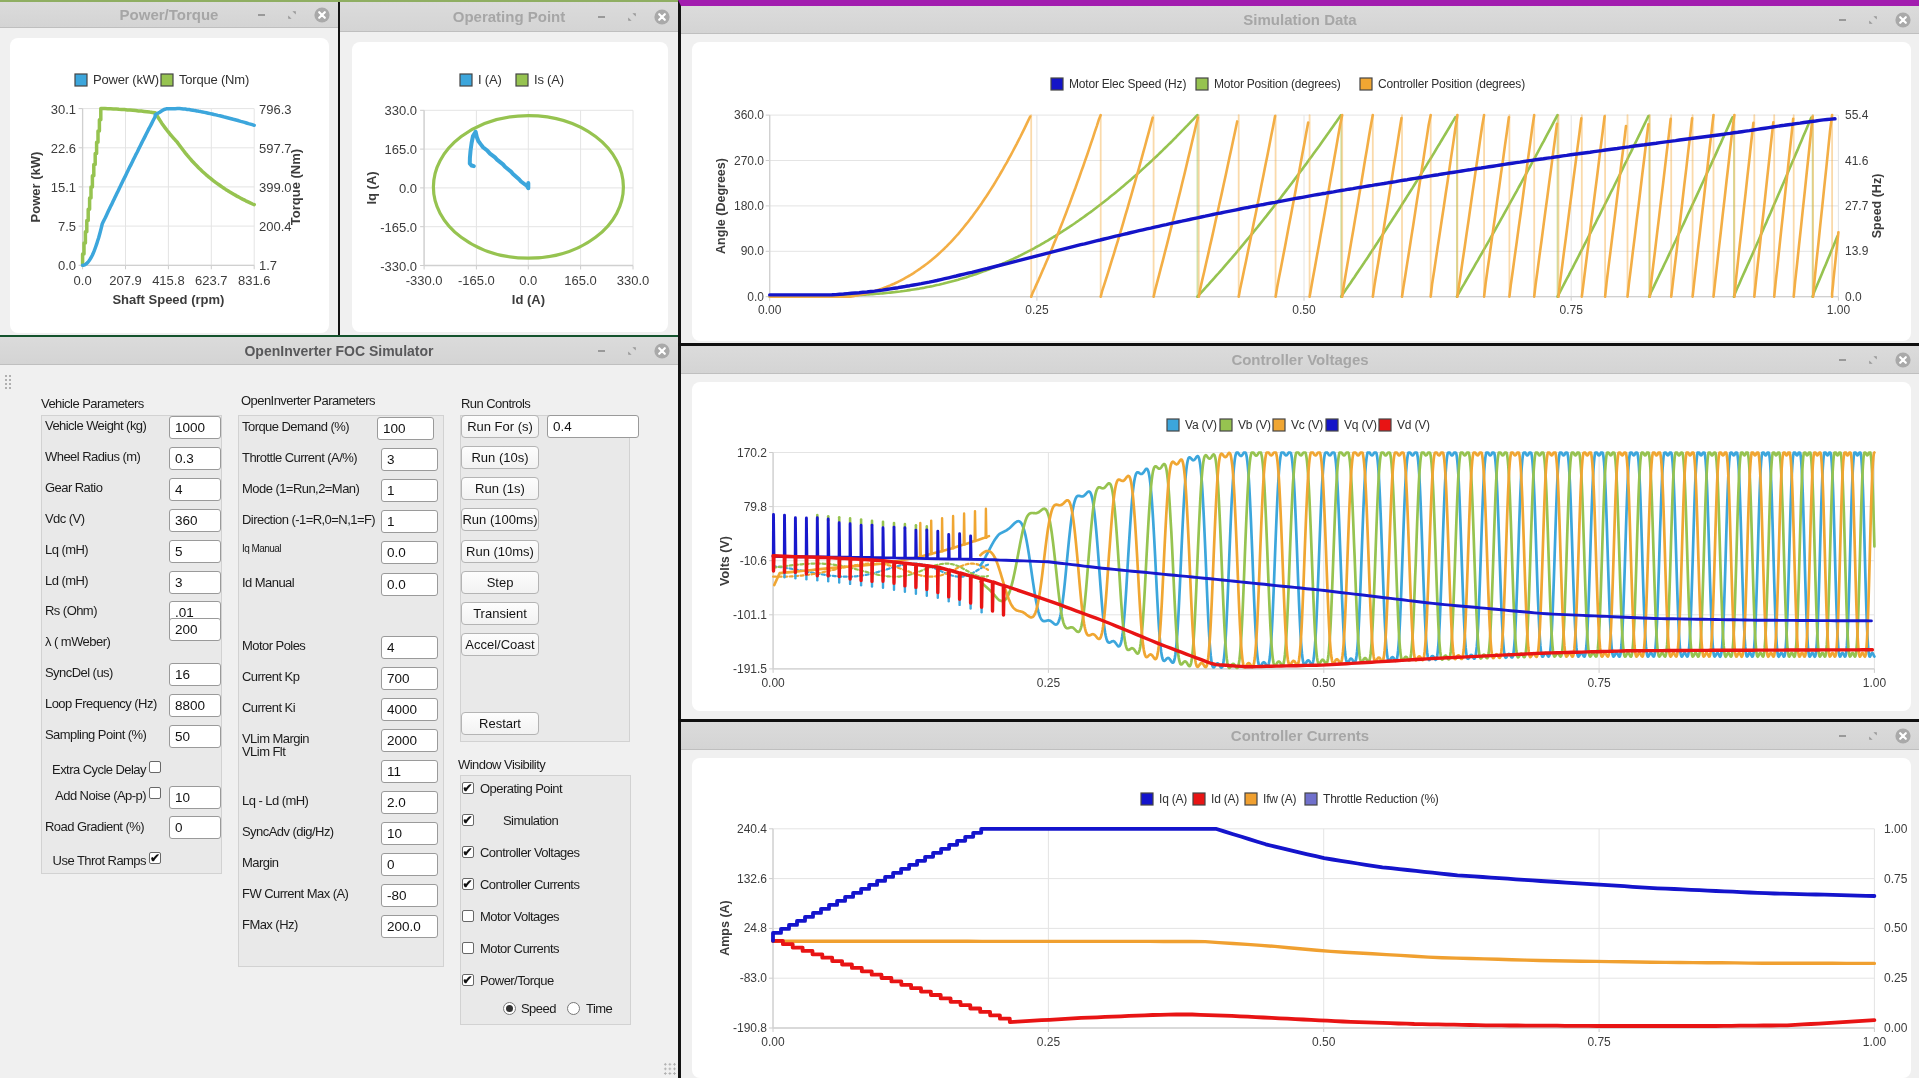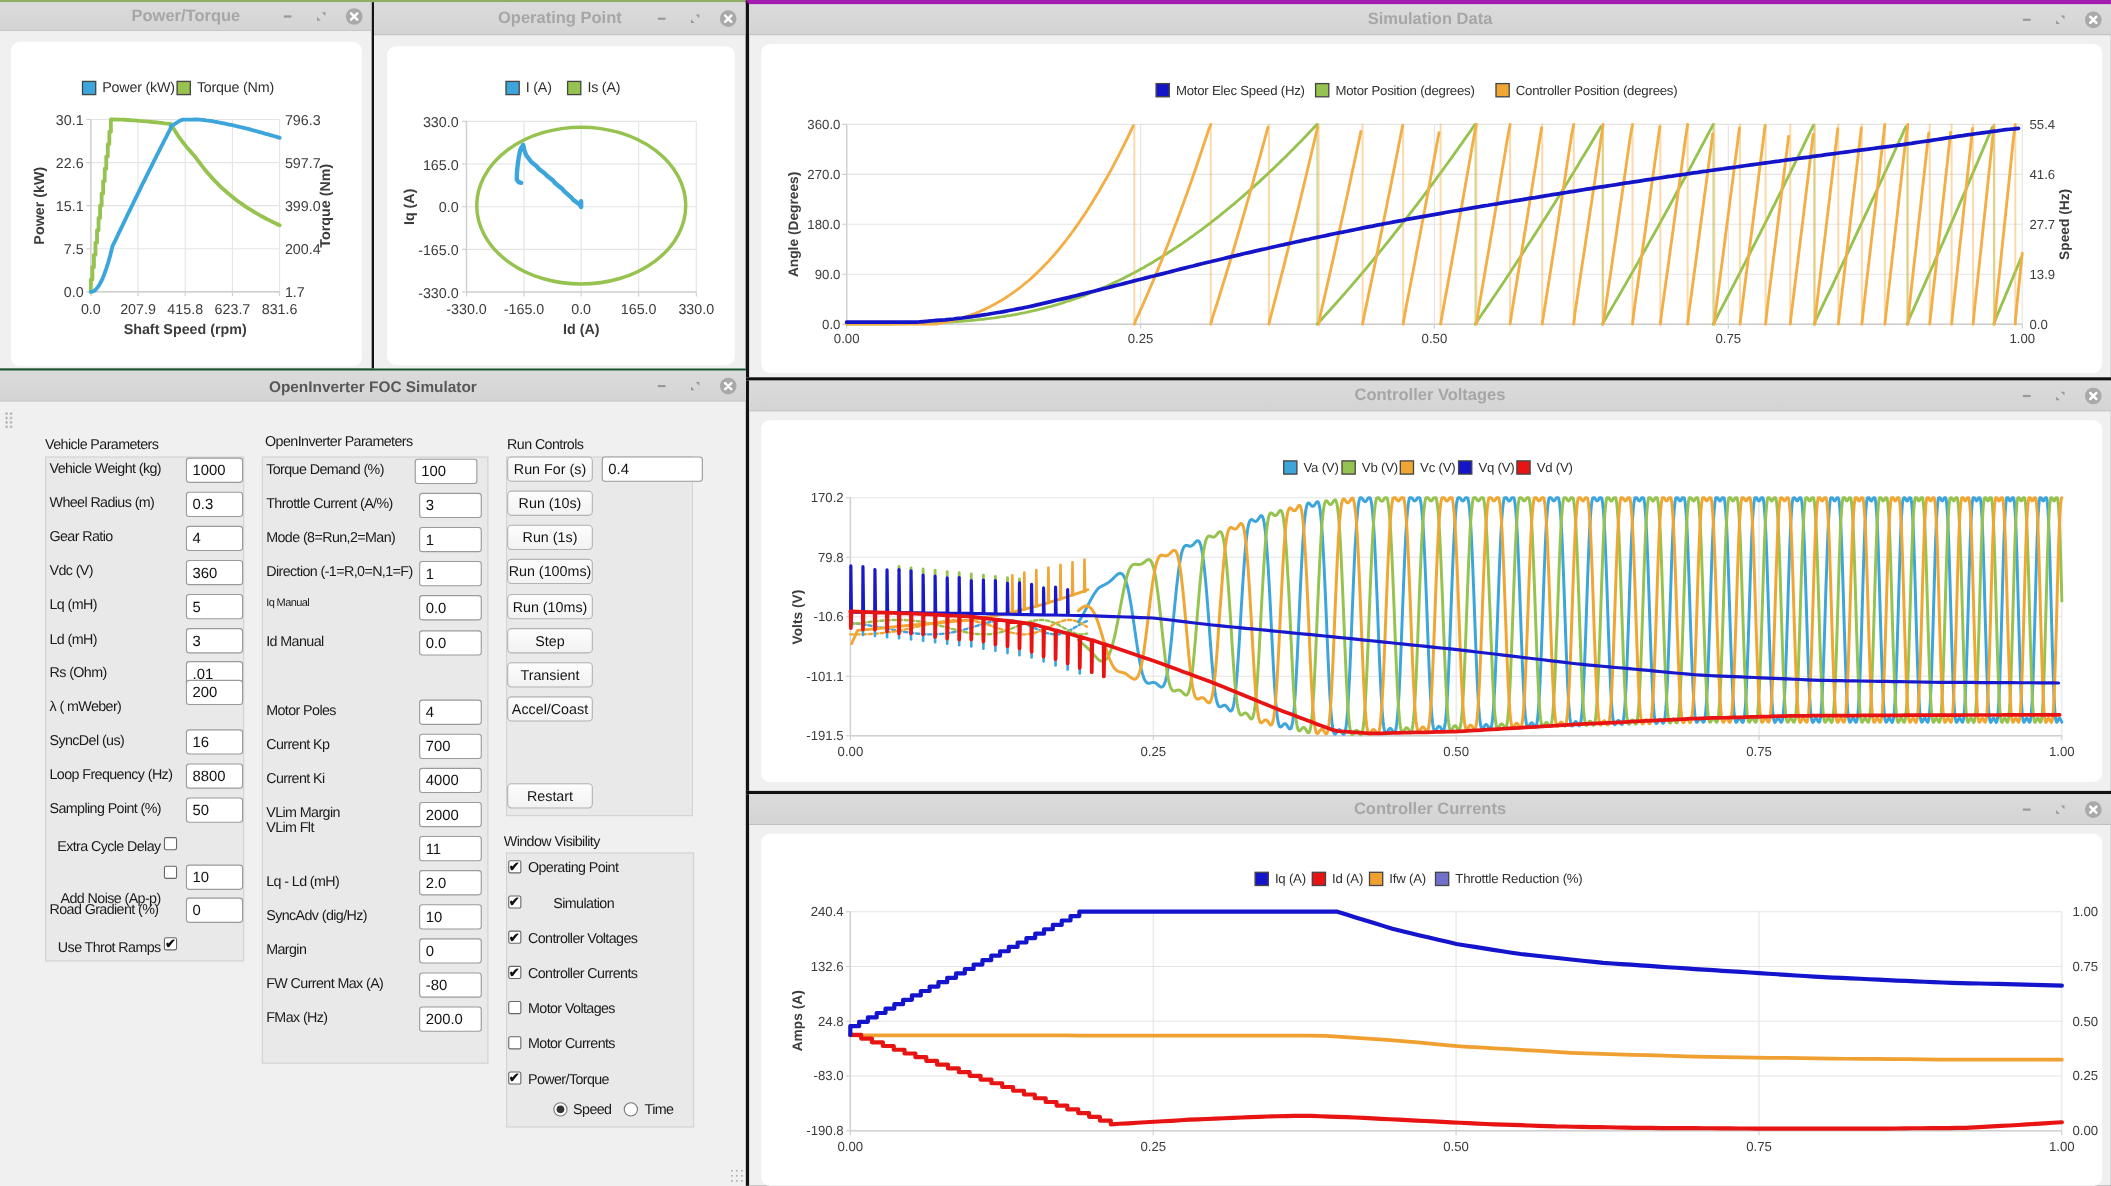--- a/index.html
+++ b/index.html
@@ -132,21 +132,21 @@
       <text x="77" y="268.5" font-size="13" font-weight="normal" fill="#3c3c3c" text-anchor="end" font-family="Liberation Sans, sans-serif">-330.0</text>
       <text x="84.1" y="283" font-size="13" font-weight="normal" fill="#3c3c3c" text-anchor="middle" font-family="Liberation Sans, sans-serif">-330.0</text>
       <text x="136.4" y="283" font-size="13" font-weight="normal" fill="#3c3c3c" text-anchor="middle" font-family="Liberation Sans, sans-serif">-165.0</text>
       <text x="188.3" y="283" font-size="13" font-weight="normal" fill="#3c3c3c" text-anchor="middle" font-family="Liberation Sans, sans-serif">0.0</text>
       <text x="240.6" y="283" font-size="13" font-weight="normal" fill="#3c3c3c" text-anchor="middle" font-family="Liberation Sans, sans-serif">165.0</text>
       <text x="293.0" y="283" font-size="13" font-weight="normal" fill="#3c3c3c" text-anchor="middle" font-family="Liberation Sans, sans-serif">330.0</text>
       <text x="188.4" y="302" font-size="13" font-weight="bold" fill="#3c3c3c" text-anchor="middle" font-family="Liberation Sans, sans-serif">Id (A)</text>
       <text x="36" y="186" transform="rotate(-90 36 186)" font-size="13" font-weight="bold" fill="#3c3c3c" text-anchor="middle" font-family="Liberation Sans, sans-serif">Iq (A)</text>
     </svg>
   </div>
-<div class="win" style="left:678px;top:0;width:1241px;height:343px;border-left:3px solid #131313;border-top:4px solid #a21caf;background:#f0f0f0">
+<div class="win" style="left:678px;top:0;width:1241px;height:343px;border-left:3px solid #131313;border-top:6px solid #a21caf;background:#f0f0f0">
     <div class="tb" style="height:28px">
 <div class="tbt" style="line-height:28px;font-size:15px;color:#a6a6a6">Simulation Data</div>
 <div class="mins" style="right:73px;top:13px"></div>
 <div class="rest" style="right:41px;top:9px"><svg width="10" height="10">
           <path d="M1.2,5.4 L1.2,8.8 L4.6,8.8 Z M8.8,4.6 L8.8,1.2 L5.4,1.2 Z" fill="#999"></path>
         </svg></div>
 <div class="clo" style="right:8px;top:6px"><svg width="16" height="16">
           <circle cx="8" cy="8" r="7.6" fill="#a9a9a9"></circle>
           <path d="M5.2,5.2 L10.8,10.8 M10.8,5.2 L5.2,10.8" stroke="#fff" stroke-width="2.2" stroke-linecap="round"></path>
         </svg></div>
@@ -480,32 +480,32 @@
     <div class="lbl" style="left:45px;top:297.29999999999995px;font-size:13px">λ ( mWeber)</div>
     <div class="inp" style="left:169px;top:281px;width:52px;height:23px">200</div>
     <div class="lbl" style="left:45px;top:328.20000000000005px;font-size:13px">SyncDel (us)</div>
     <div class="inp" style="left:169px;top:326.20000000000005px;width:52px;height:23px">16</div>
     <div class="lbl" style="left:45px;top:359.0999999999999px;font-size:13px">Loop Frequency (Hz)</div>
     <div class="inp" style="left:169px;top:357.0999999999999px;width:52px;height:23px">8800</div>
     <div class="lbl" style="left:45px;top:390.0px;font-size:13px">Sampling Point (%)</div>
     <div class="inp" style="left:169px;top:388.0px;width:52px;height:23px">50</div>
     <div class="lbl" style="left:40px;top:425px;width:106px;text-align:right">Extra Cycle Delay</div>
     <div class="cb" style="left:149px;top:424px"></div>
-    <div class="lbl" style="left:40px;top:472px;width:106px;text-align:right">Add Noise (Ap-p)</div>
+    <div class="lbl" style="left:40px;top:451px;width:106px;text-align:right">Add Noise (Ap-p)</div>
     <div class="cb" style="left:149px;top:450px"></div>
     <div class="inp" style="left:169px;top:449px;width:52px;height:23px">10</div>
     <div class="lbl" style="left:45px;top:482px;font-size:13px">Road Gradient (%)</div>
     <div class="inp" style="left:169px;top:479px;width:52px;height:23px">0</div>
     <div class="lbl" style="left:40px;top:516px;width:106px;text-align:right">Use Throt Ramps</div>
     <div class="cb" style="left:149px;top:515px">✔</div>
     <div class="lbl" style="left:242px;top:82.0px;font-size:13px">Torque Demand (%)</div>
     <div class="inp" style="left:377px;top:80.0px;width:57px;height:23px">100</div>
     <div class="lbl" style="left:242px;top:113.10000000000002px;font-size:13px">Throttle Current (A/%)</div>
     <div class="inp" style="left:381px;top:111.10000000000002px;width:57px;height:23px">3</div>
-    <div class="lbl" style="left:242px;top:144.2px;font-size:13px">Mode (8=Run,2=Man)</div>
+    <div class="lbl" style="left:242px;top:144.2px;font-size:13px">Mode (1=Run,2=Man)</div>
     <div class="inp" style="left:381px;top:142.2px;width:57px;height:23px">1</div>
     <div class="lbl" style="left:242px;top:175.29999999999995px;font-size:13px">Direction (-1=R,0=N,1=F)</div>
     <div class="inp" style="left:381px;top:173.3px;width:57px;height:23px">1</div>
     <div class="lbl" style="left:242px;top:206.39999999999998px;font-size:10px">Iq Manual</div>
     <div class="inp" style="left:381px;top:204.39999999999998px;width:57px;height:23px">0.0</div>
     <div class="lbl" style="left:242px;top:237.5px;font-size:13px">Id Manual</div>
     <div class="inp" style="left:381px;top:235.5px;width:57px;height:23px">0.0</div>
     <div class="lbl" style="left:242px;top:300.5px;font-size:13px">Motor Poles</div>
     <div class="inp" style="left:381px;top:298.5px;width:57px;height:23px">4</div>
     <div class="lbl" style="left:242px;top:331.6px;font-size:13px">Current Kp</div>

